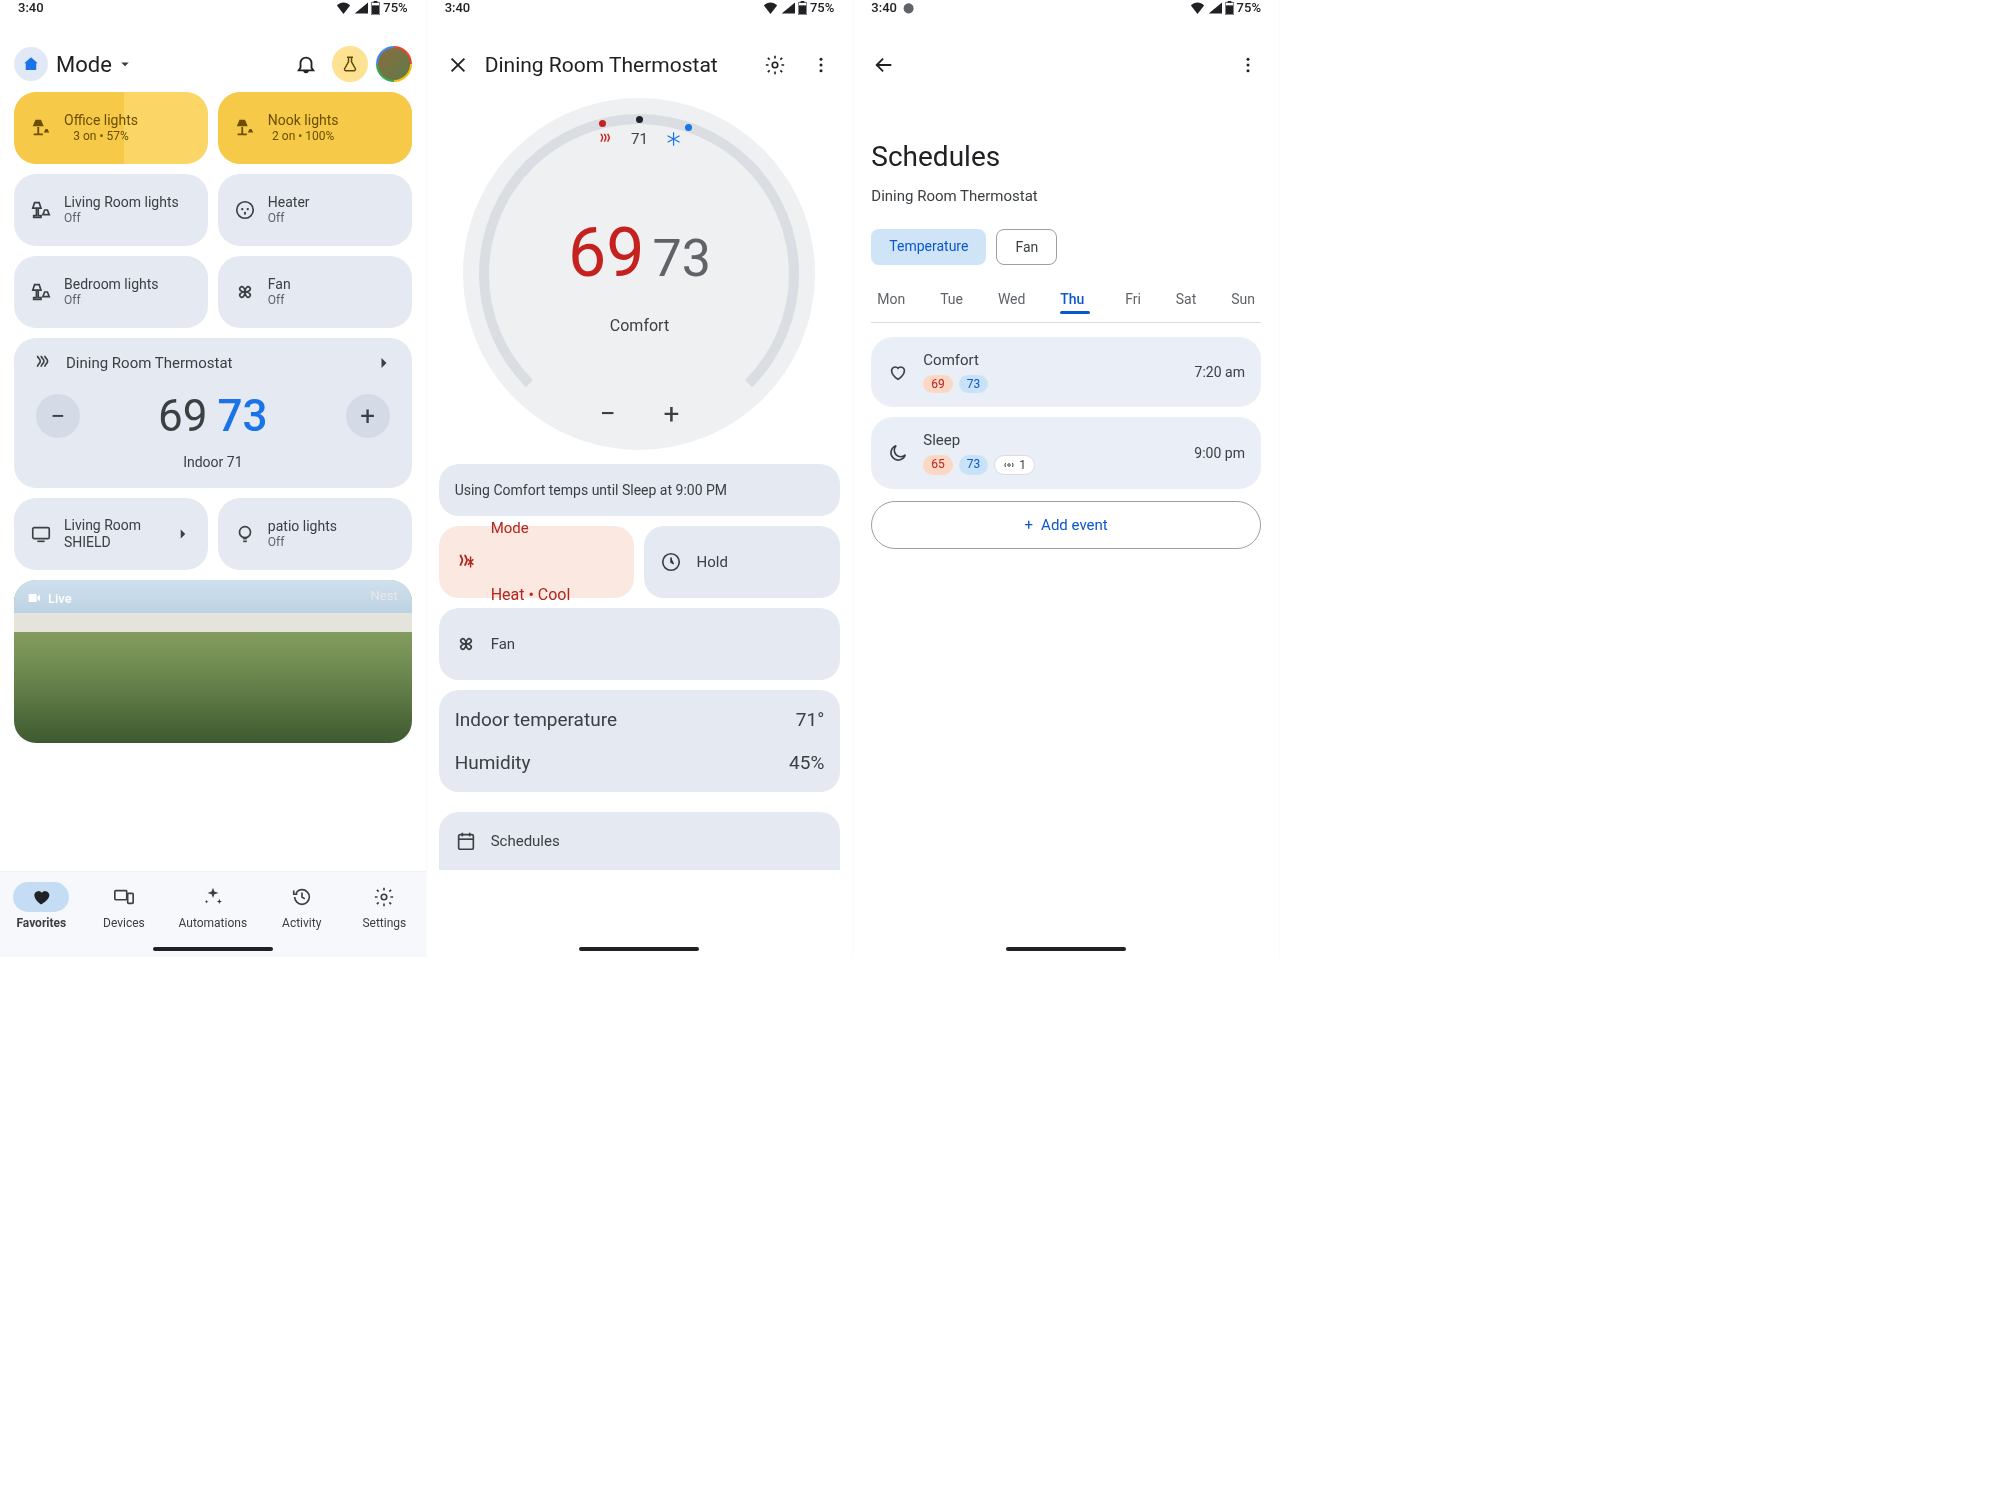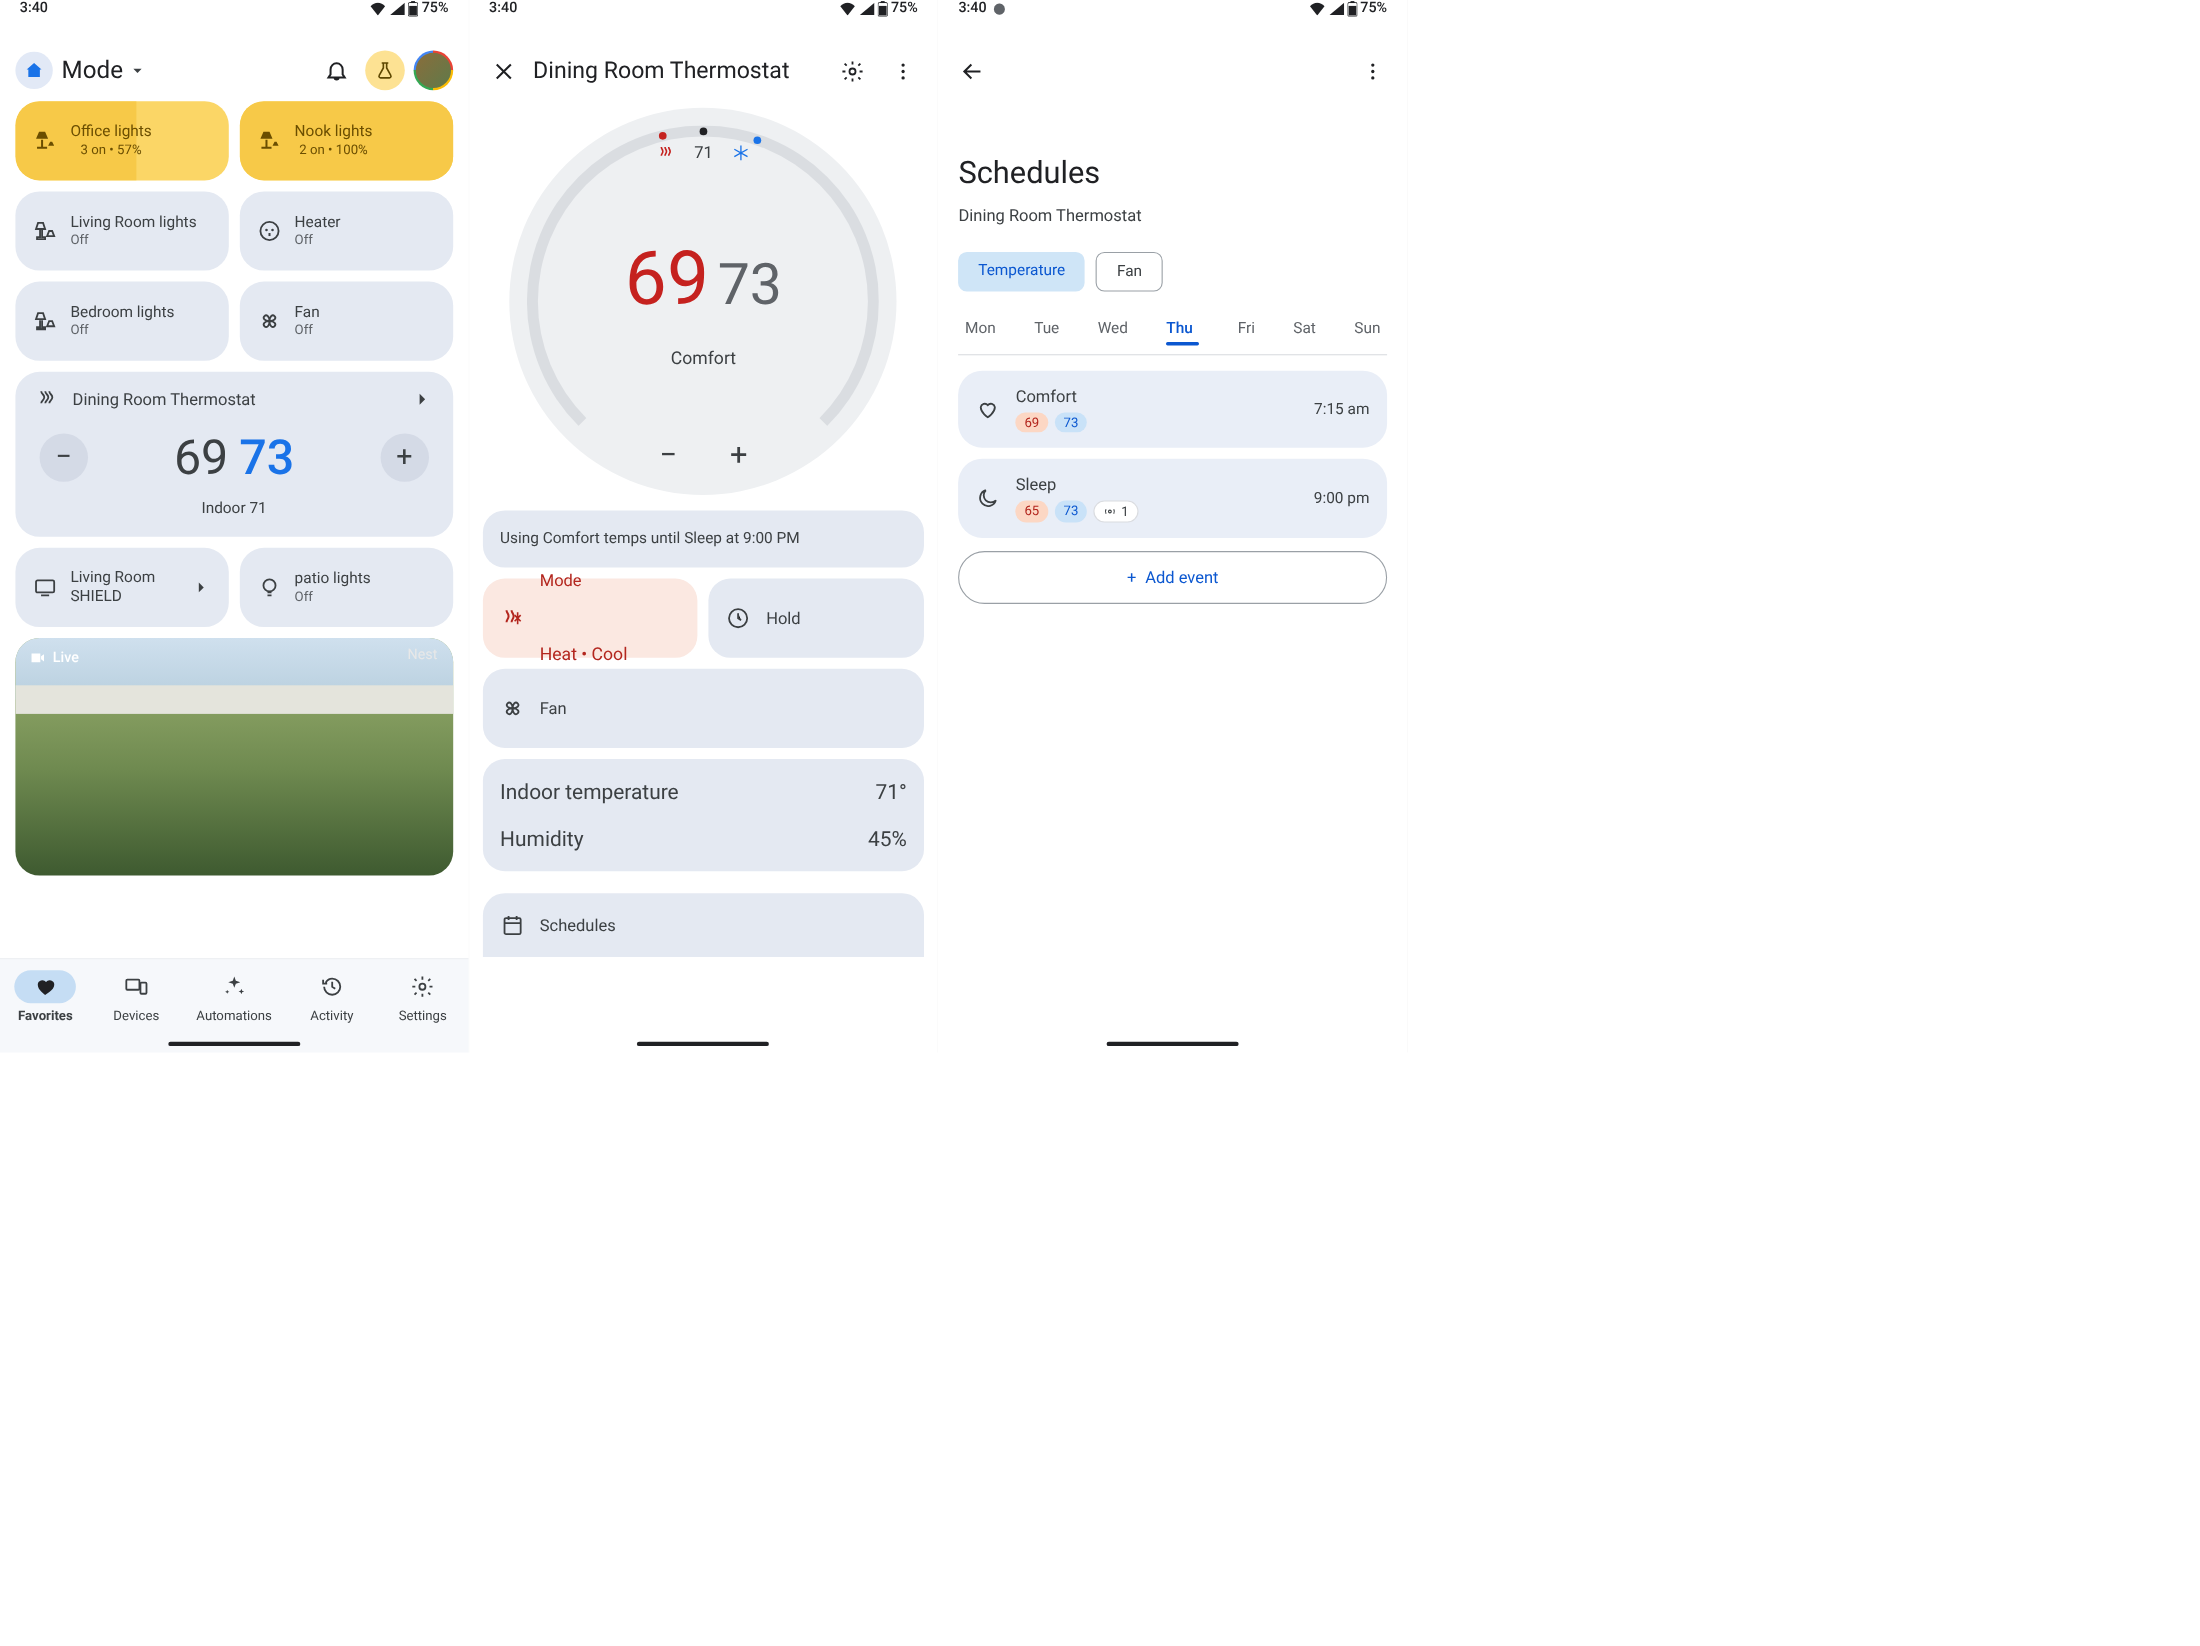--- a/index.html
+++ b/index.html
@@ -93,21 +93,21 @@
   .thermo-header .title{font-size:15px;color:#3c4043;flex:1;}
   .pm-row{display:flex;align-items:center;justify-content:space-between;margin-top:16px;padding:0 4px;}
   .circ-btn{width:44px;height:44px;border-radius:50%;background:#d4dae6;display:flex;align-items:center;justify-content:center;font-size:26px;color:#3c4043;}
   .temp-big{display:flex;align-items:baseline;gap:10px;}
   .temp-big .heat{font-size:44px;color:#3c4043;}
   .temp-big .cool{font-size:44px;font-weight:500;color:#1a73e8;}
   .indoor-line{margin-top:12px;text-align:center;font-size:14px;color:#3c4043;}
 
   
   .camera-card{
-    margin:10px 14px 0 14px;height:216px;border-radius:22px;
+    margin:10px 14px 0 14px;height:163px;border-radius:22px;
     background:linear-gradient(180deg,#9fb473 0%, #6f8a50 55%, #3e5a30 100%);
     position:relative;color:#fff;overflow:hidden;
   }
   .camera-card .sky{position:absolute;left:0;right:0;top:0;height:26%;background:linear-gradient(#cfe0ee,#b8cfde);}
   .camera-card .fence{position:absolute;left:0;right:0;top:20%;height:12%;background:#e4e4dc;}
   .cam-live{position:absolute;top:10px;left:12px;display:flex;align-items:center;gap:6px;font-size:13px;font-weight:500;}
   .cam-brand{position:absolute;top:8px;right:14px;font-size:13px;color:#e8e8e8;}
 
   
   .bottom-nav{
@@ -645,21 +645,21 @@
               <path fill="none" stroke="#3c4043" stroke-width="1.8" d="M12 20s-7-4.5-7-10a4 4 0 017-2 4 4 0 017 2c0 5.5-7 10-7 10z"></path>
             </svg>
           </span>
         <div class="sched-mid">
           <div class="sched-name">Comfort</div>
           <div class="pill-row">
             <span class="pill heat">69</span>
             <span class="pill cool">73</span>
           </div>
         </div>
-        <div class="sched-time">7:15 am</div>
+        <div class="sched-time">7:20 am</div>
       </div>
 
       <div class="sched-item">
         <span>
             <svg width="22" height="22" viewBox="0 0 24 24">
               <path fill="none" stroke="#3c4043" stroke-width="1.8" d="M20 14A8 8 0 1110 4a6 6 0 0010 10z"></path>
             </svg>
           </span>
         <div class="sched-mid">
           <div class="sched-name">Sleep</div>

